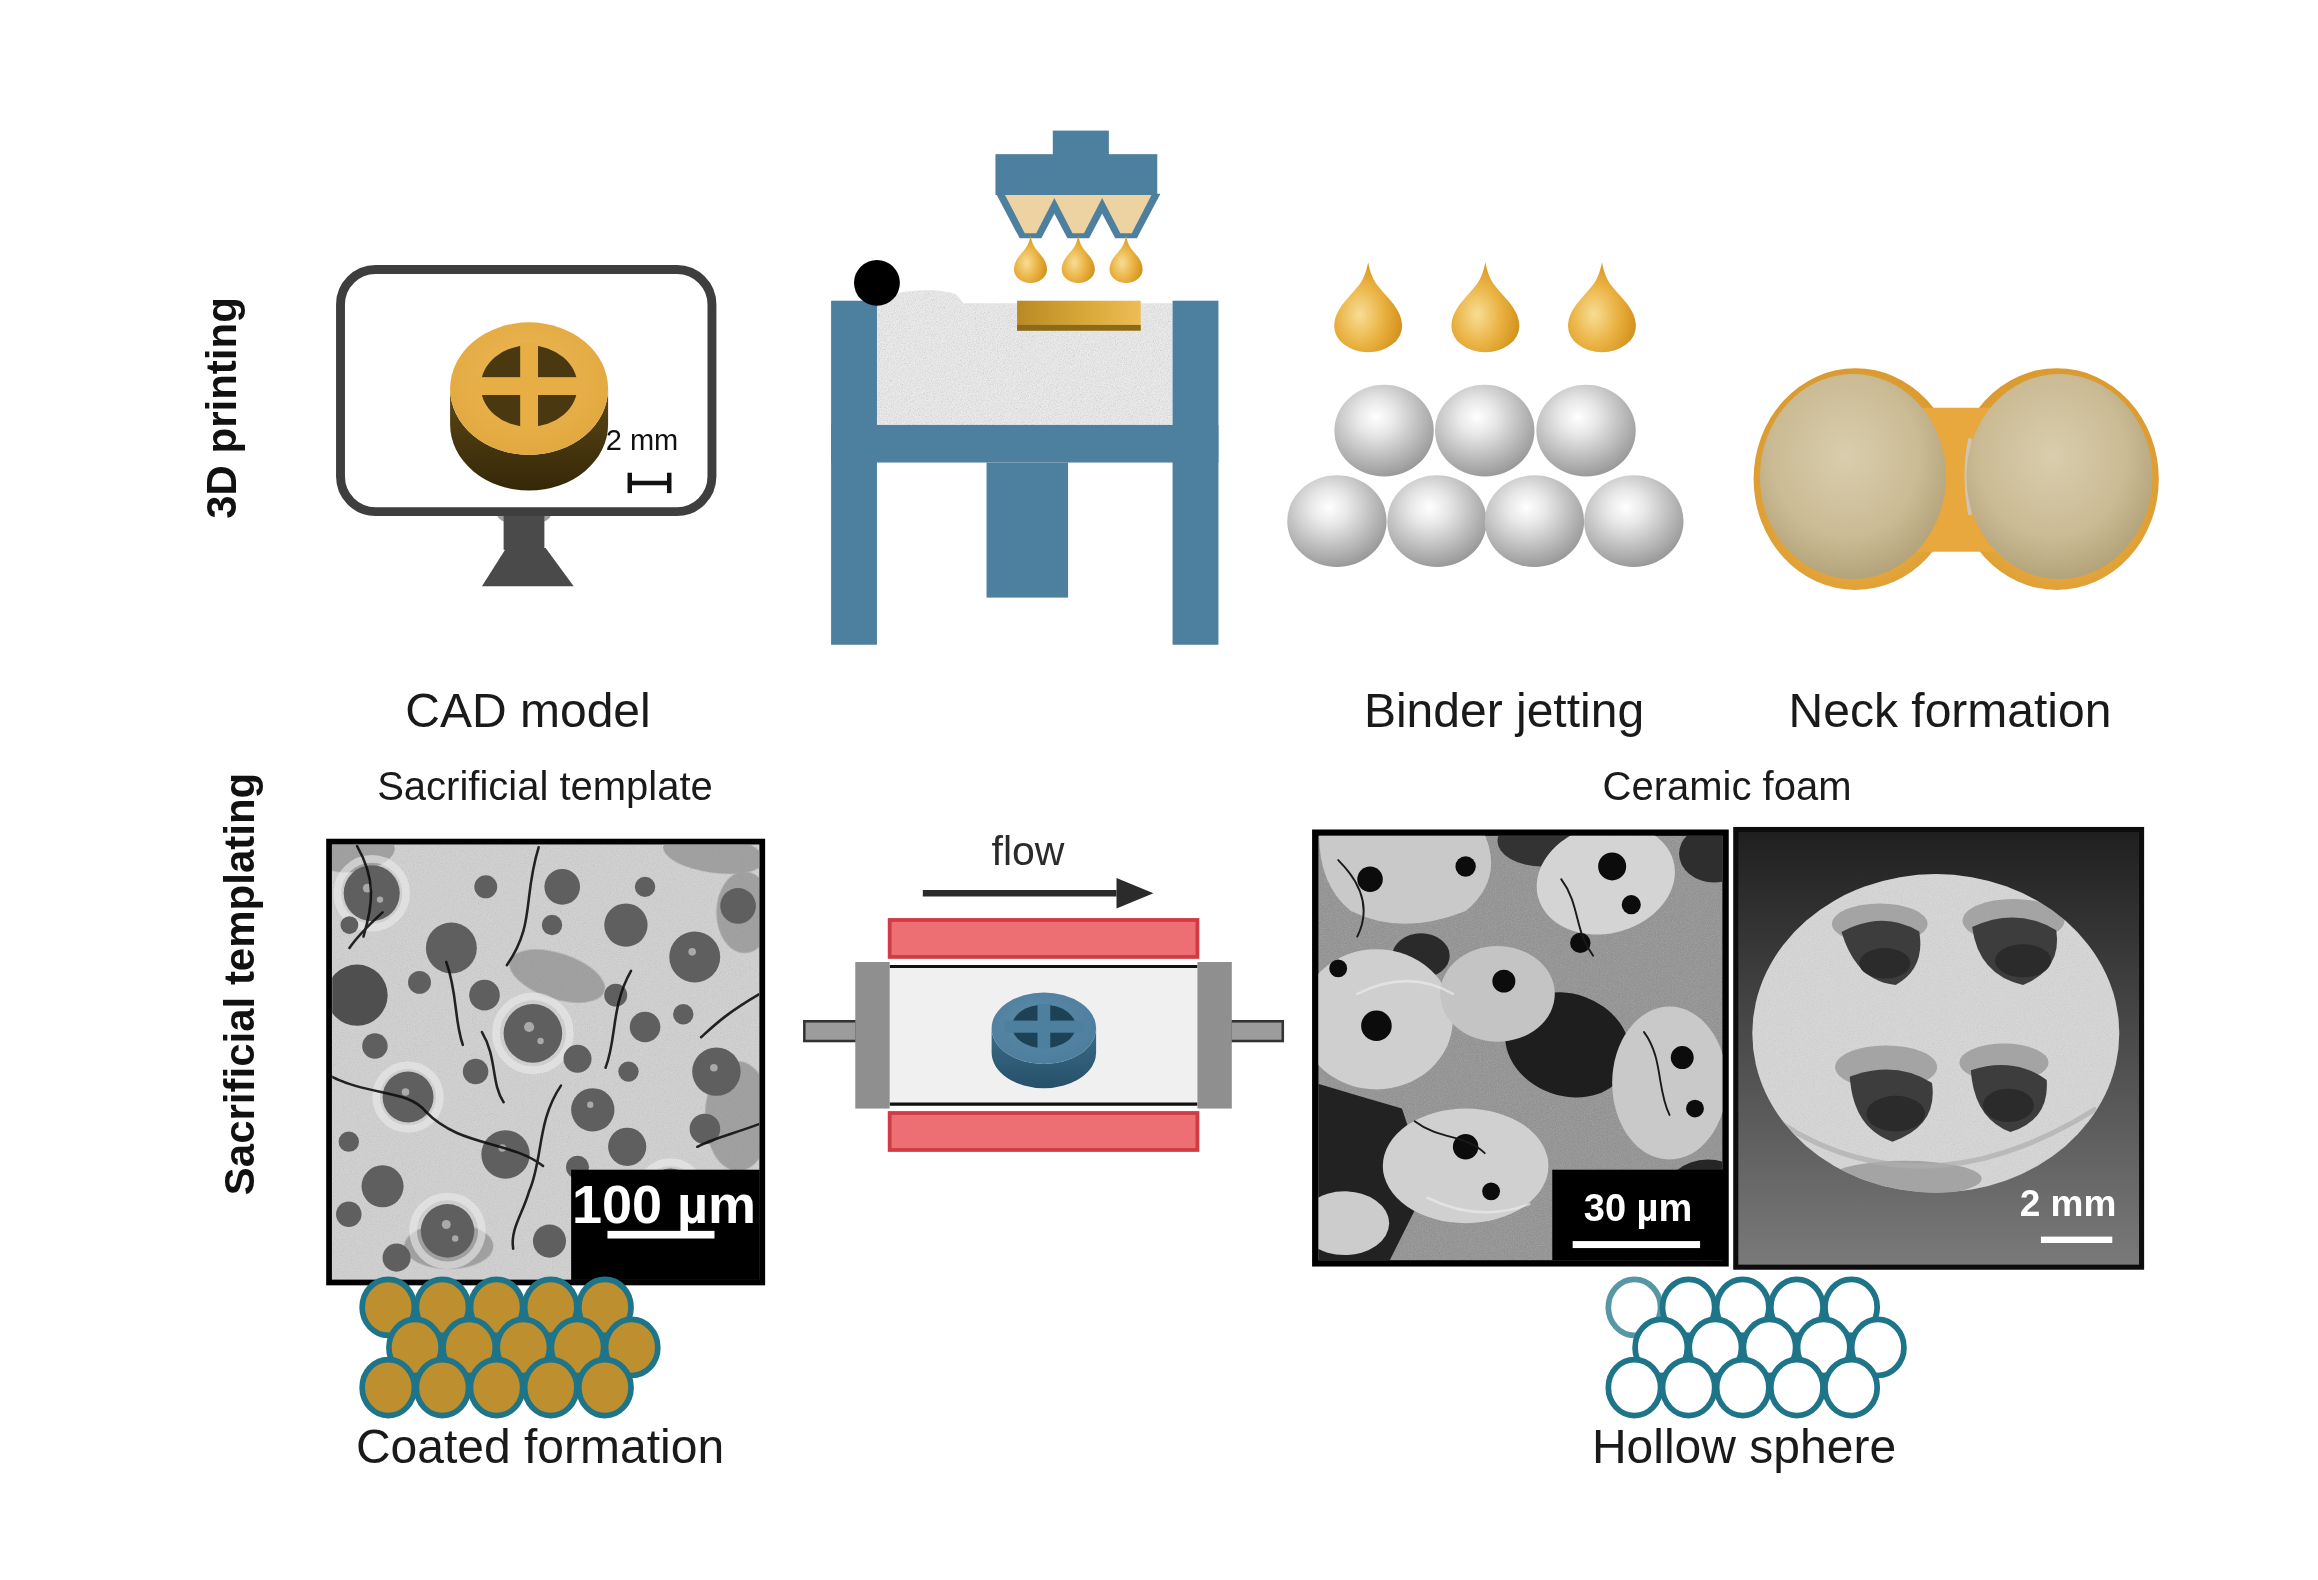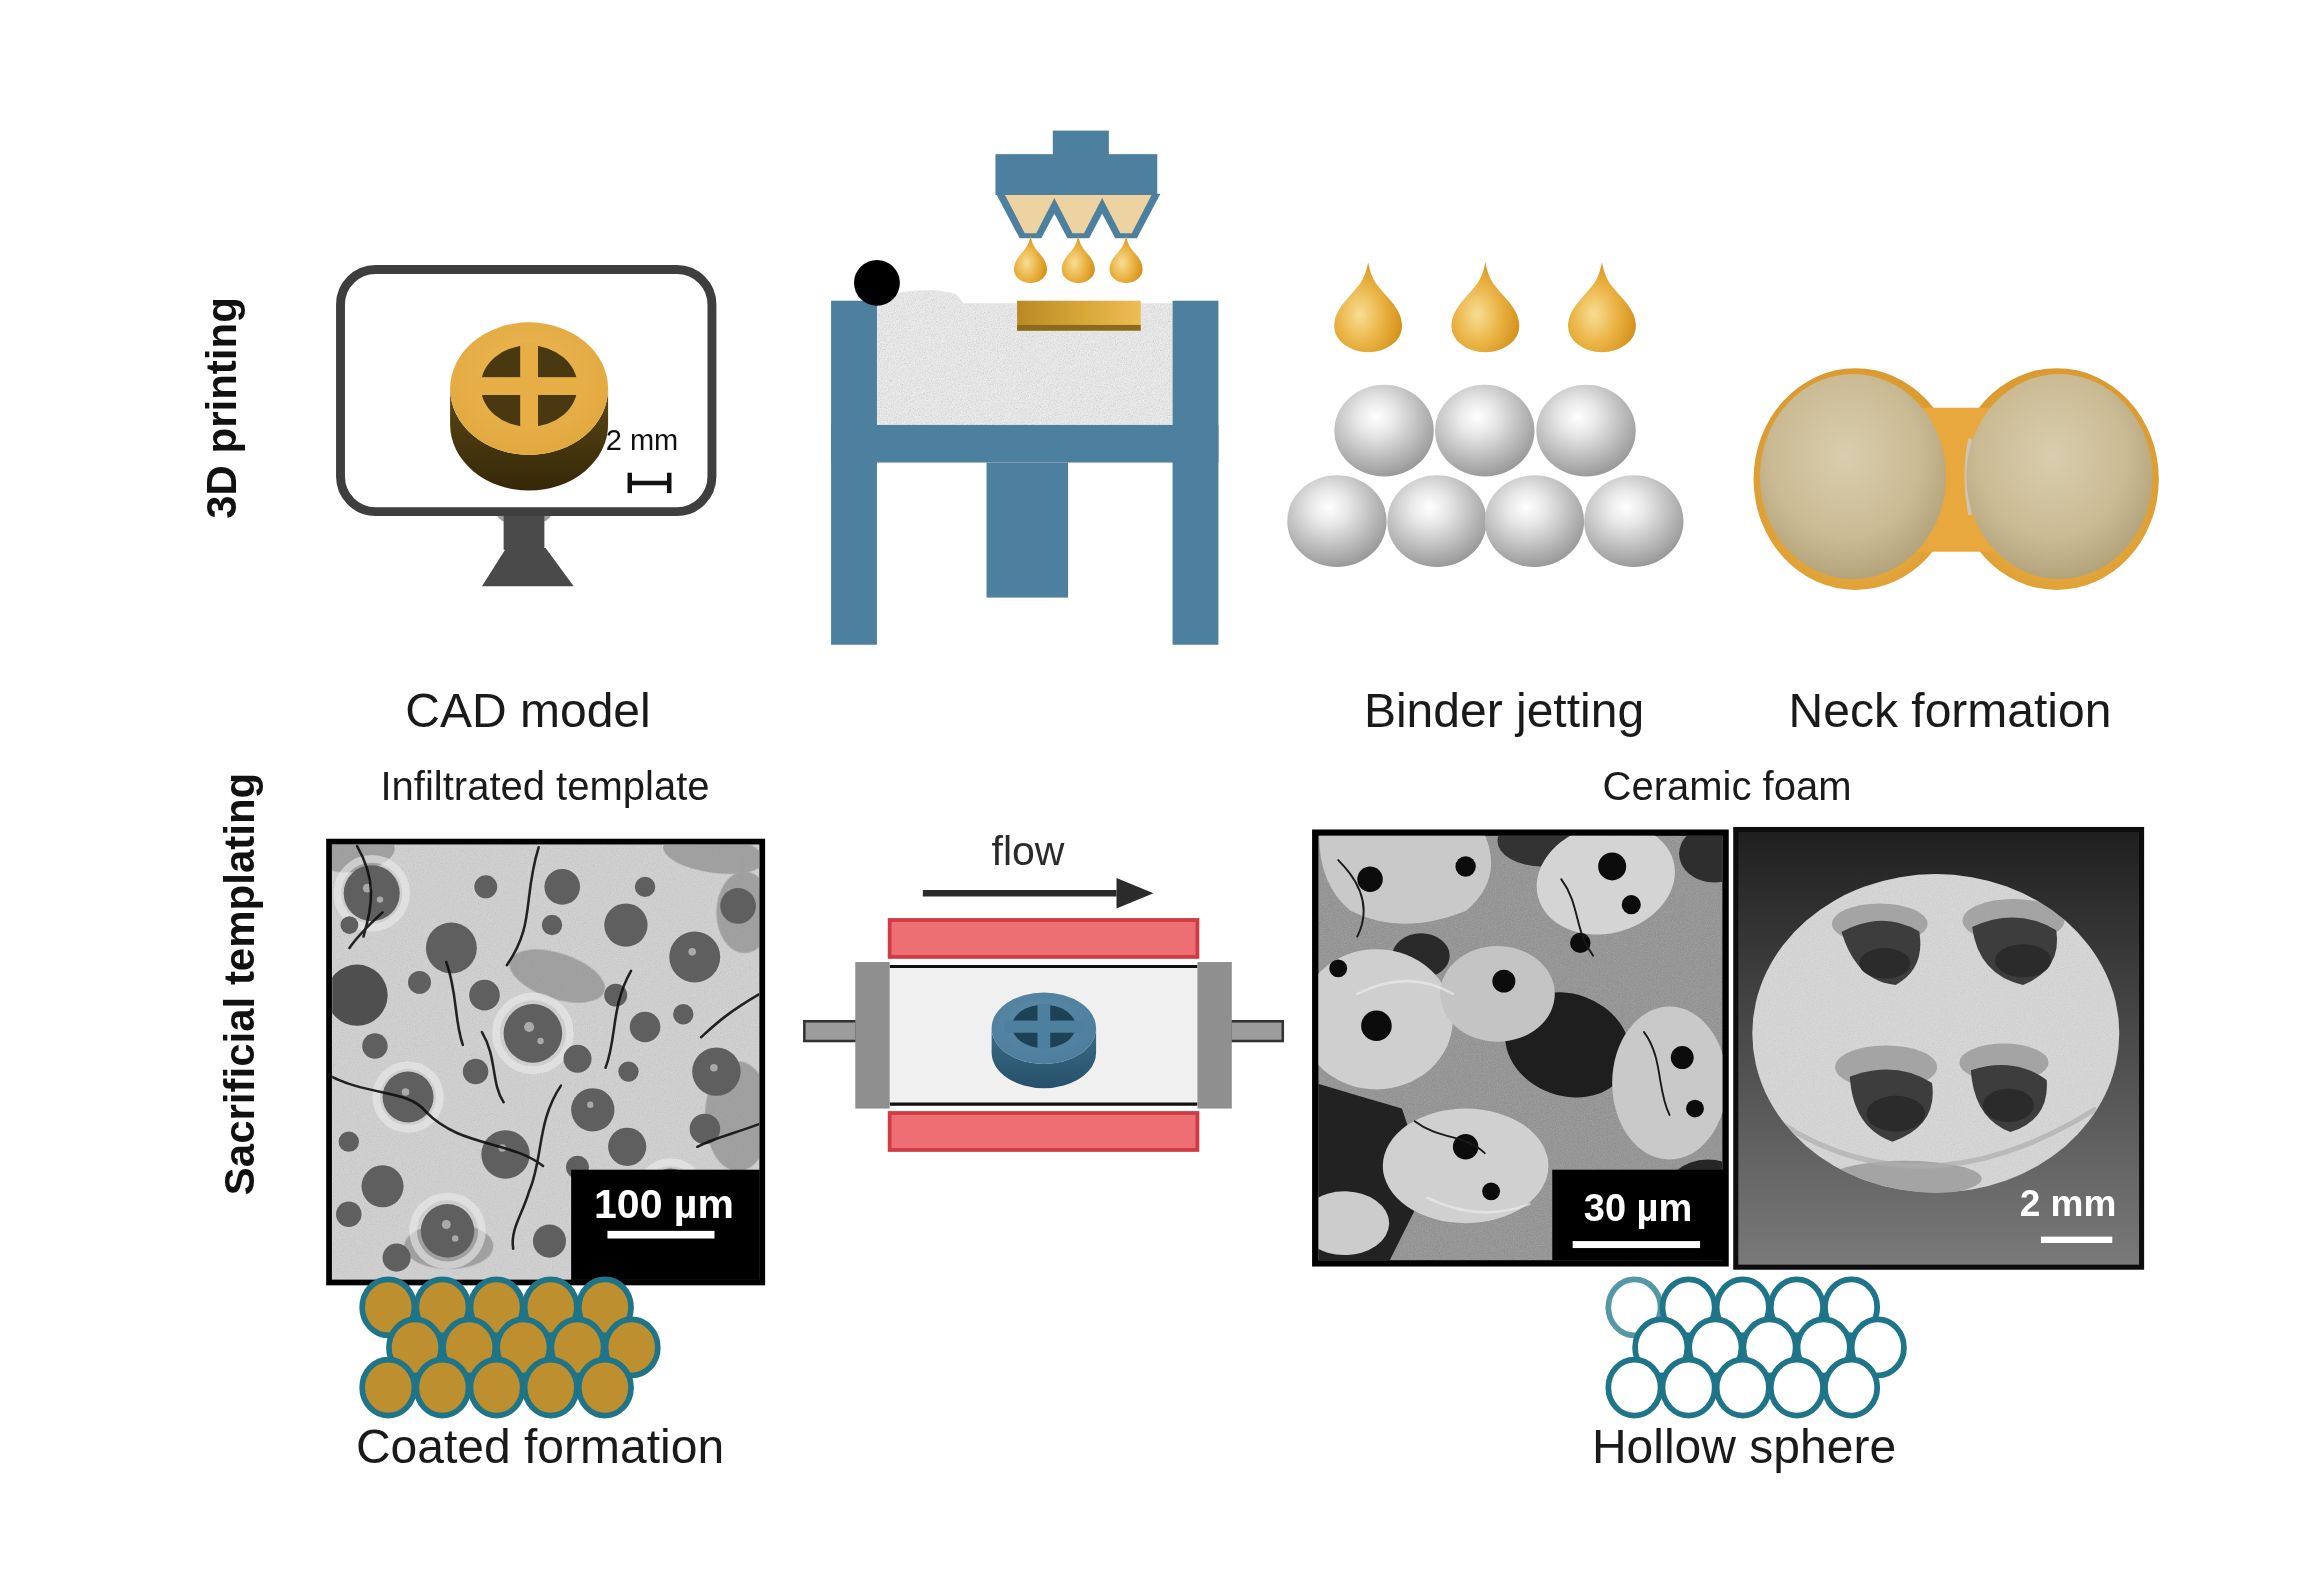--- a/index.html
+++ b/index.html
@@ -7,21 +7,21 @@
           font-family:"Liberation Sans", sans-serif;color:#111;}
   #art{position:absolute;left:0;top:0;}
   .caption{position:absolute;transform:translate(-50%,-50%);font-size:48px;white-space:nowrap;color:#1a1a1a;}
   .title{position:absolute;transform:translate(-50%,-50%);font-size:40px;white-space:nowrap;color:#1a1a1a;}
   .side-label{position:absolute;transform:translate(-50%,-50%) rotate(-90deg);font-size:42px;font-weight:bold;
               white-space:nowrap;color:#111;}
   .flow-label{position:absolute;transform:translate(-50%,-50%);font-size:41px;color:#2b2b2b;white-space:nowrap;margin-left:9px;}
   .two-line{position:absolute;transform:translate(-50%,-50%);font-size:40px;text-align:center;line-height:1.25;color:#1a1a1a;}
   .scale-text{position:absolute;transform:translate(-50%,-50%);font-weight:bold;color:#ffffff;white-space:nowrap;}
   .scale-text.small{font-size:29px;color:#111;font-weight:normal;}
-  .s100{font-size:41px;text-align:right;}
+  .s100{font-size:54px;text-align:right;}
   .s50{font-size:38px;}
   .s2mm{font-size:37px;}
   .steel{fill:var(--steel-blue,#4d7f9e);}
   .cream{fill:var(--cream,#edd3a1);}
   .red-bar{fill:var(--furnace-red,#ee6f73);stroke:var(--furnace-red-border,#d13c44);stroke-width:6;}
   .ring-gold{fill:var(--mustard,#bd8f2f);stroke:var(--teal,#1e7488);stroke-width:9;}
   .ring-white{fill:#ffffff;stroke:var(--teal,#1e7488);stroke-width:9;}
 </style>
 </head>
 <body>
@@ -433,21 +433,21 @@
   </g>
 </svg>
 
 <div class="side-label" style="left:222px;top:408px;">3D printing</div>
 <div class="side-label" style="left:240px;top:984px;">Sacrificial templating</div>
 
 <div class="caption" style="left:528px;top:710px;">CAD model</div>
 <div class="caption" style="left:1504px;top:710px;">Binder jetting</div>
 <div class="caption" style="left:1950px;top:710px;">Neck formation</div>
 
-<div class="title" style="left:545px;top:786px;">Infiltrated template</div>
+<div class="title" style="left:545px;top:786px;">Sacrificial template</div>
 <div class="title" style="left:1727px;top:786px;">Ceramic foam</div>
 
 <div class="flow-label" style="left:1019px;top:851px;">flow</div>
 
 
 <div class="caption" style="left:540px;top:1446px;">Coated formation</div>
 <div class="caption" style="left:1744px;top:1446px;">Hollow sphere</div>
 
 <div class="scale-text small" style="left:642px;top:440px;">2 mm</div>
 <div class="scale-text s100" style="left:664px;top:1204px;">100 µm</div>

